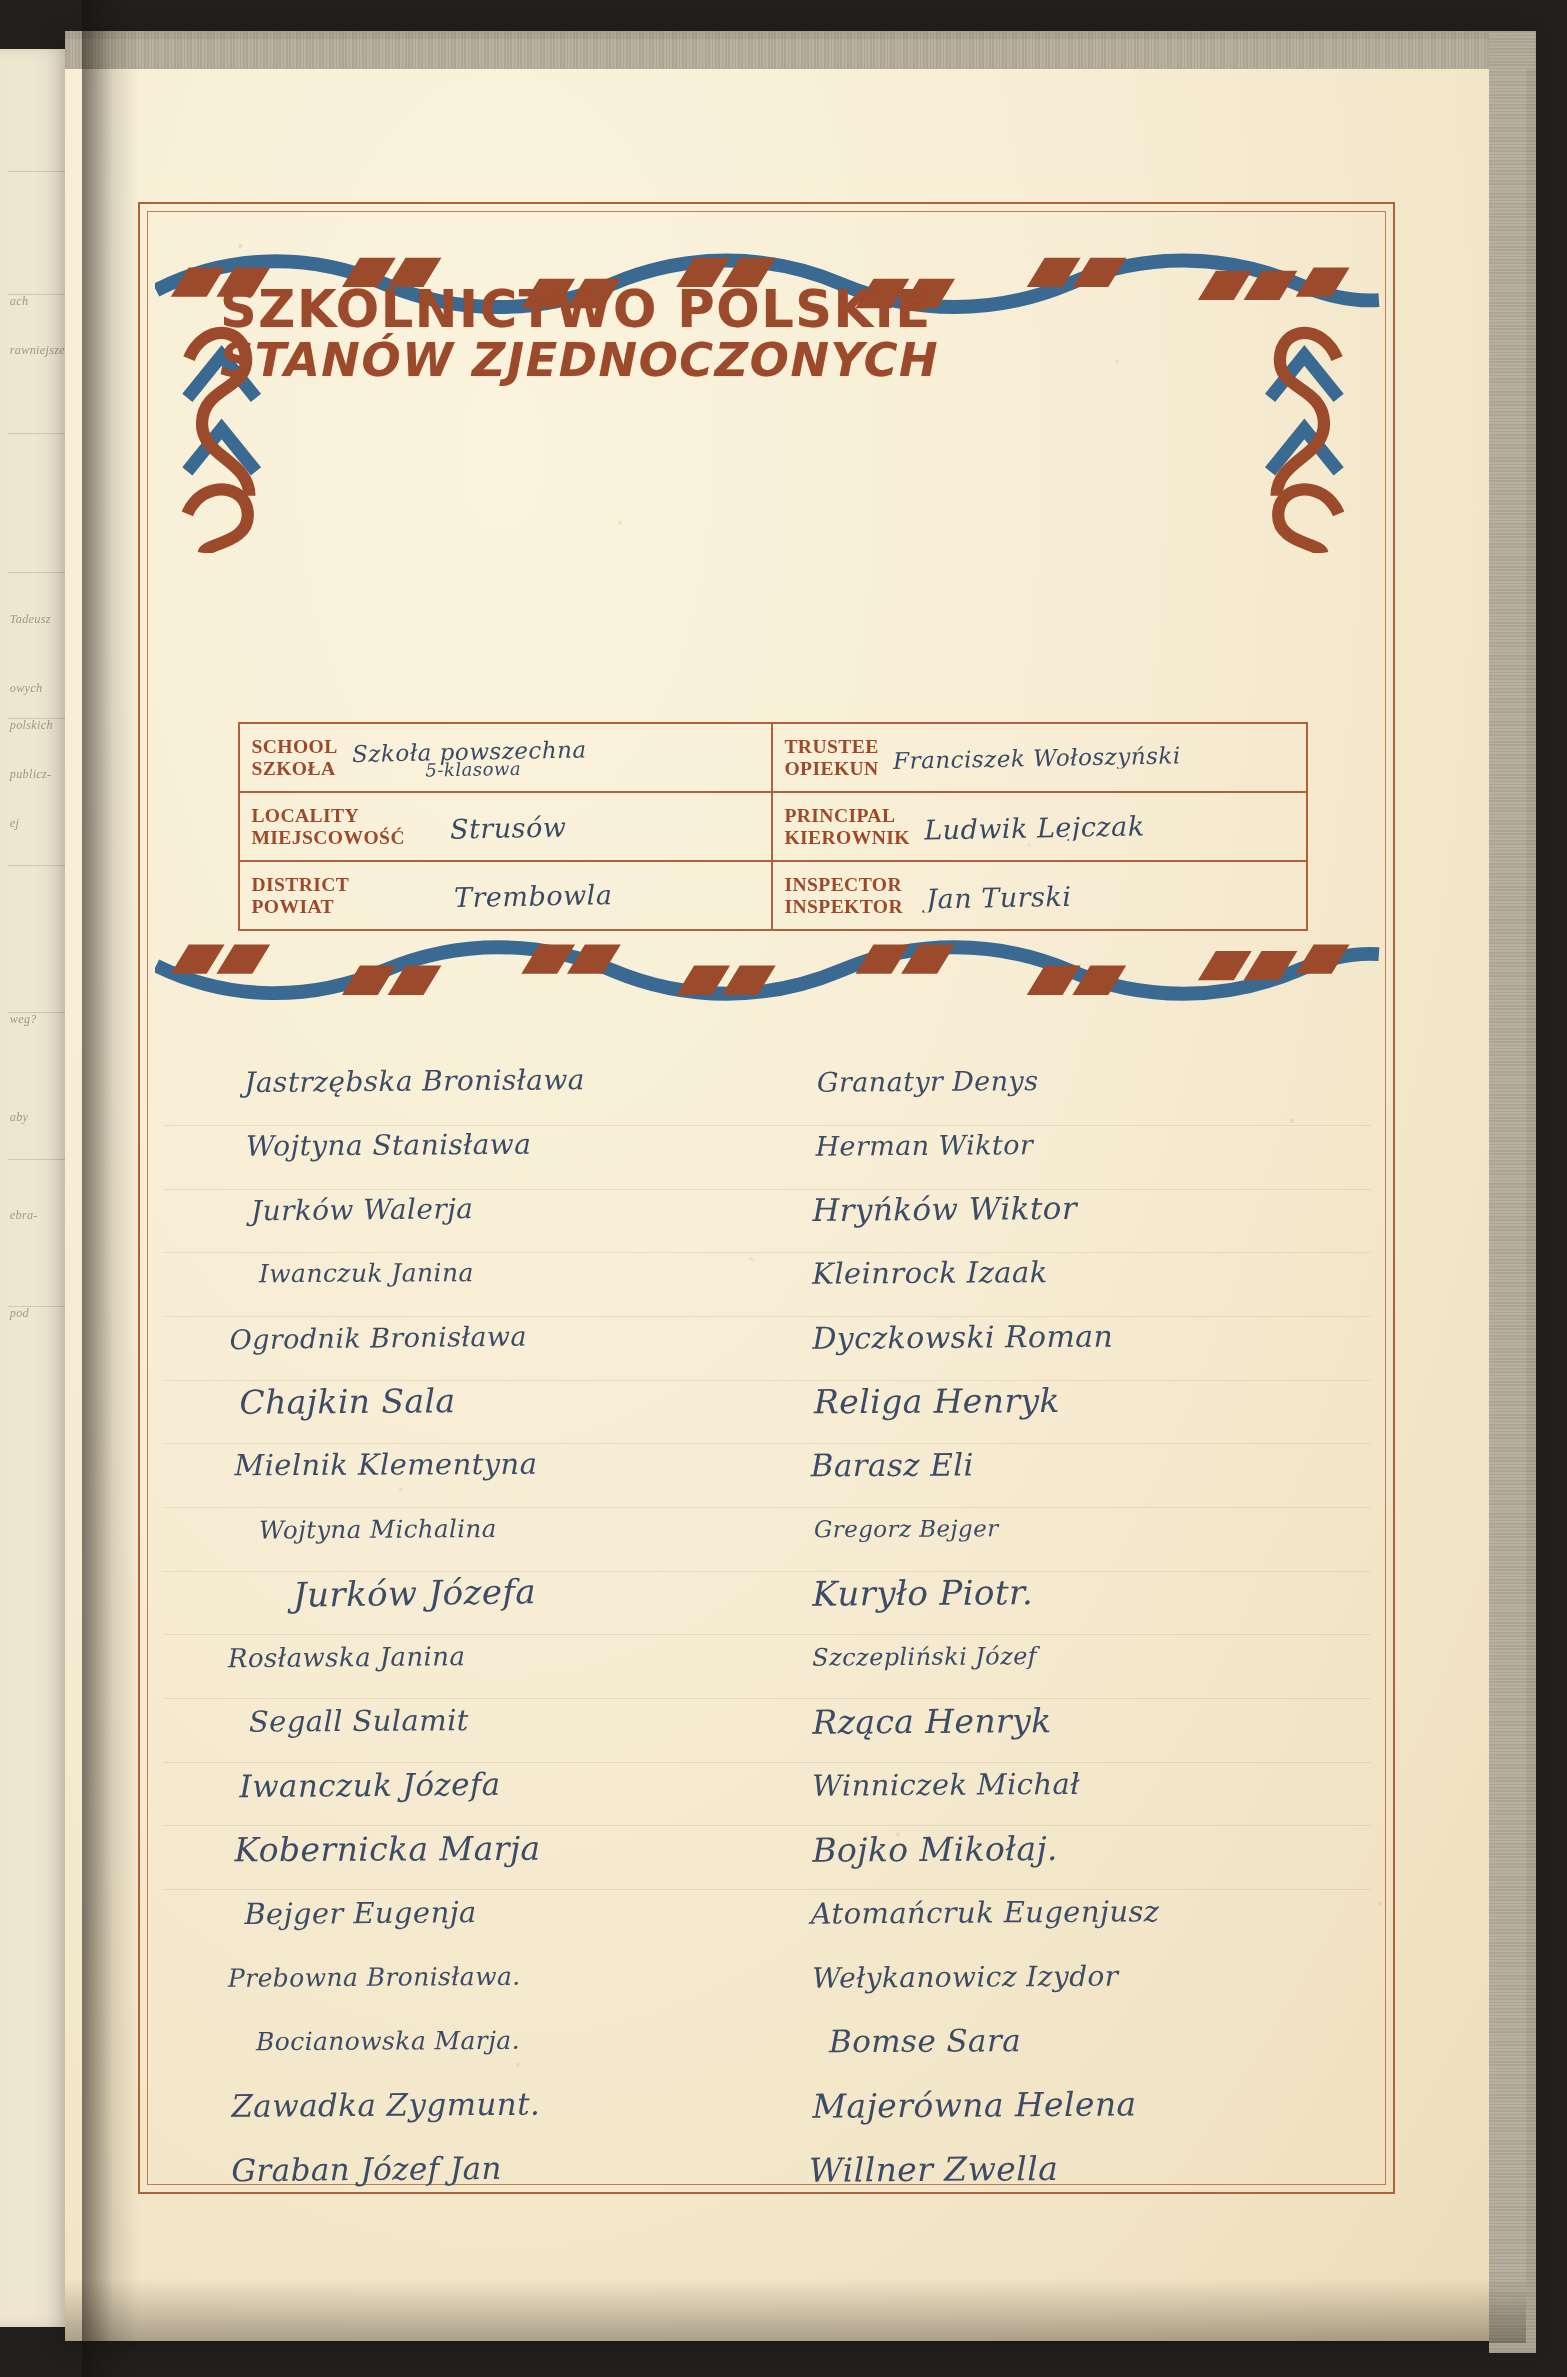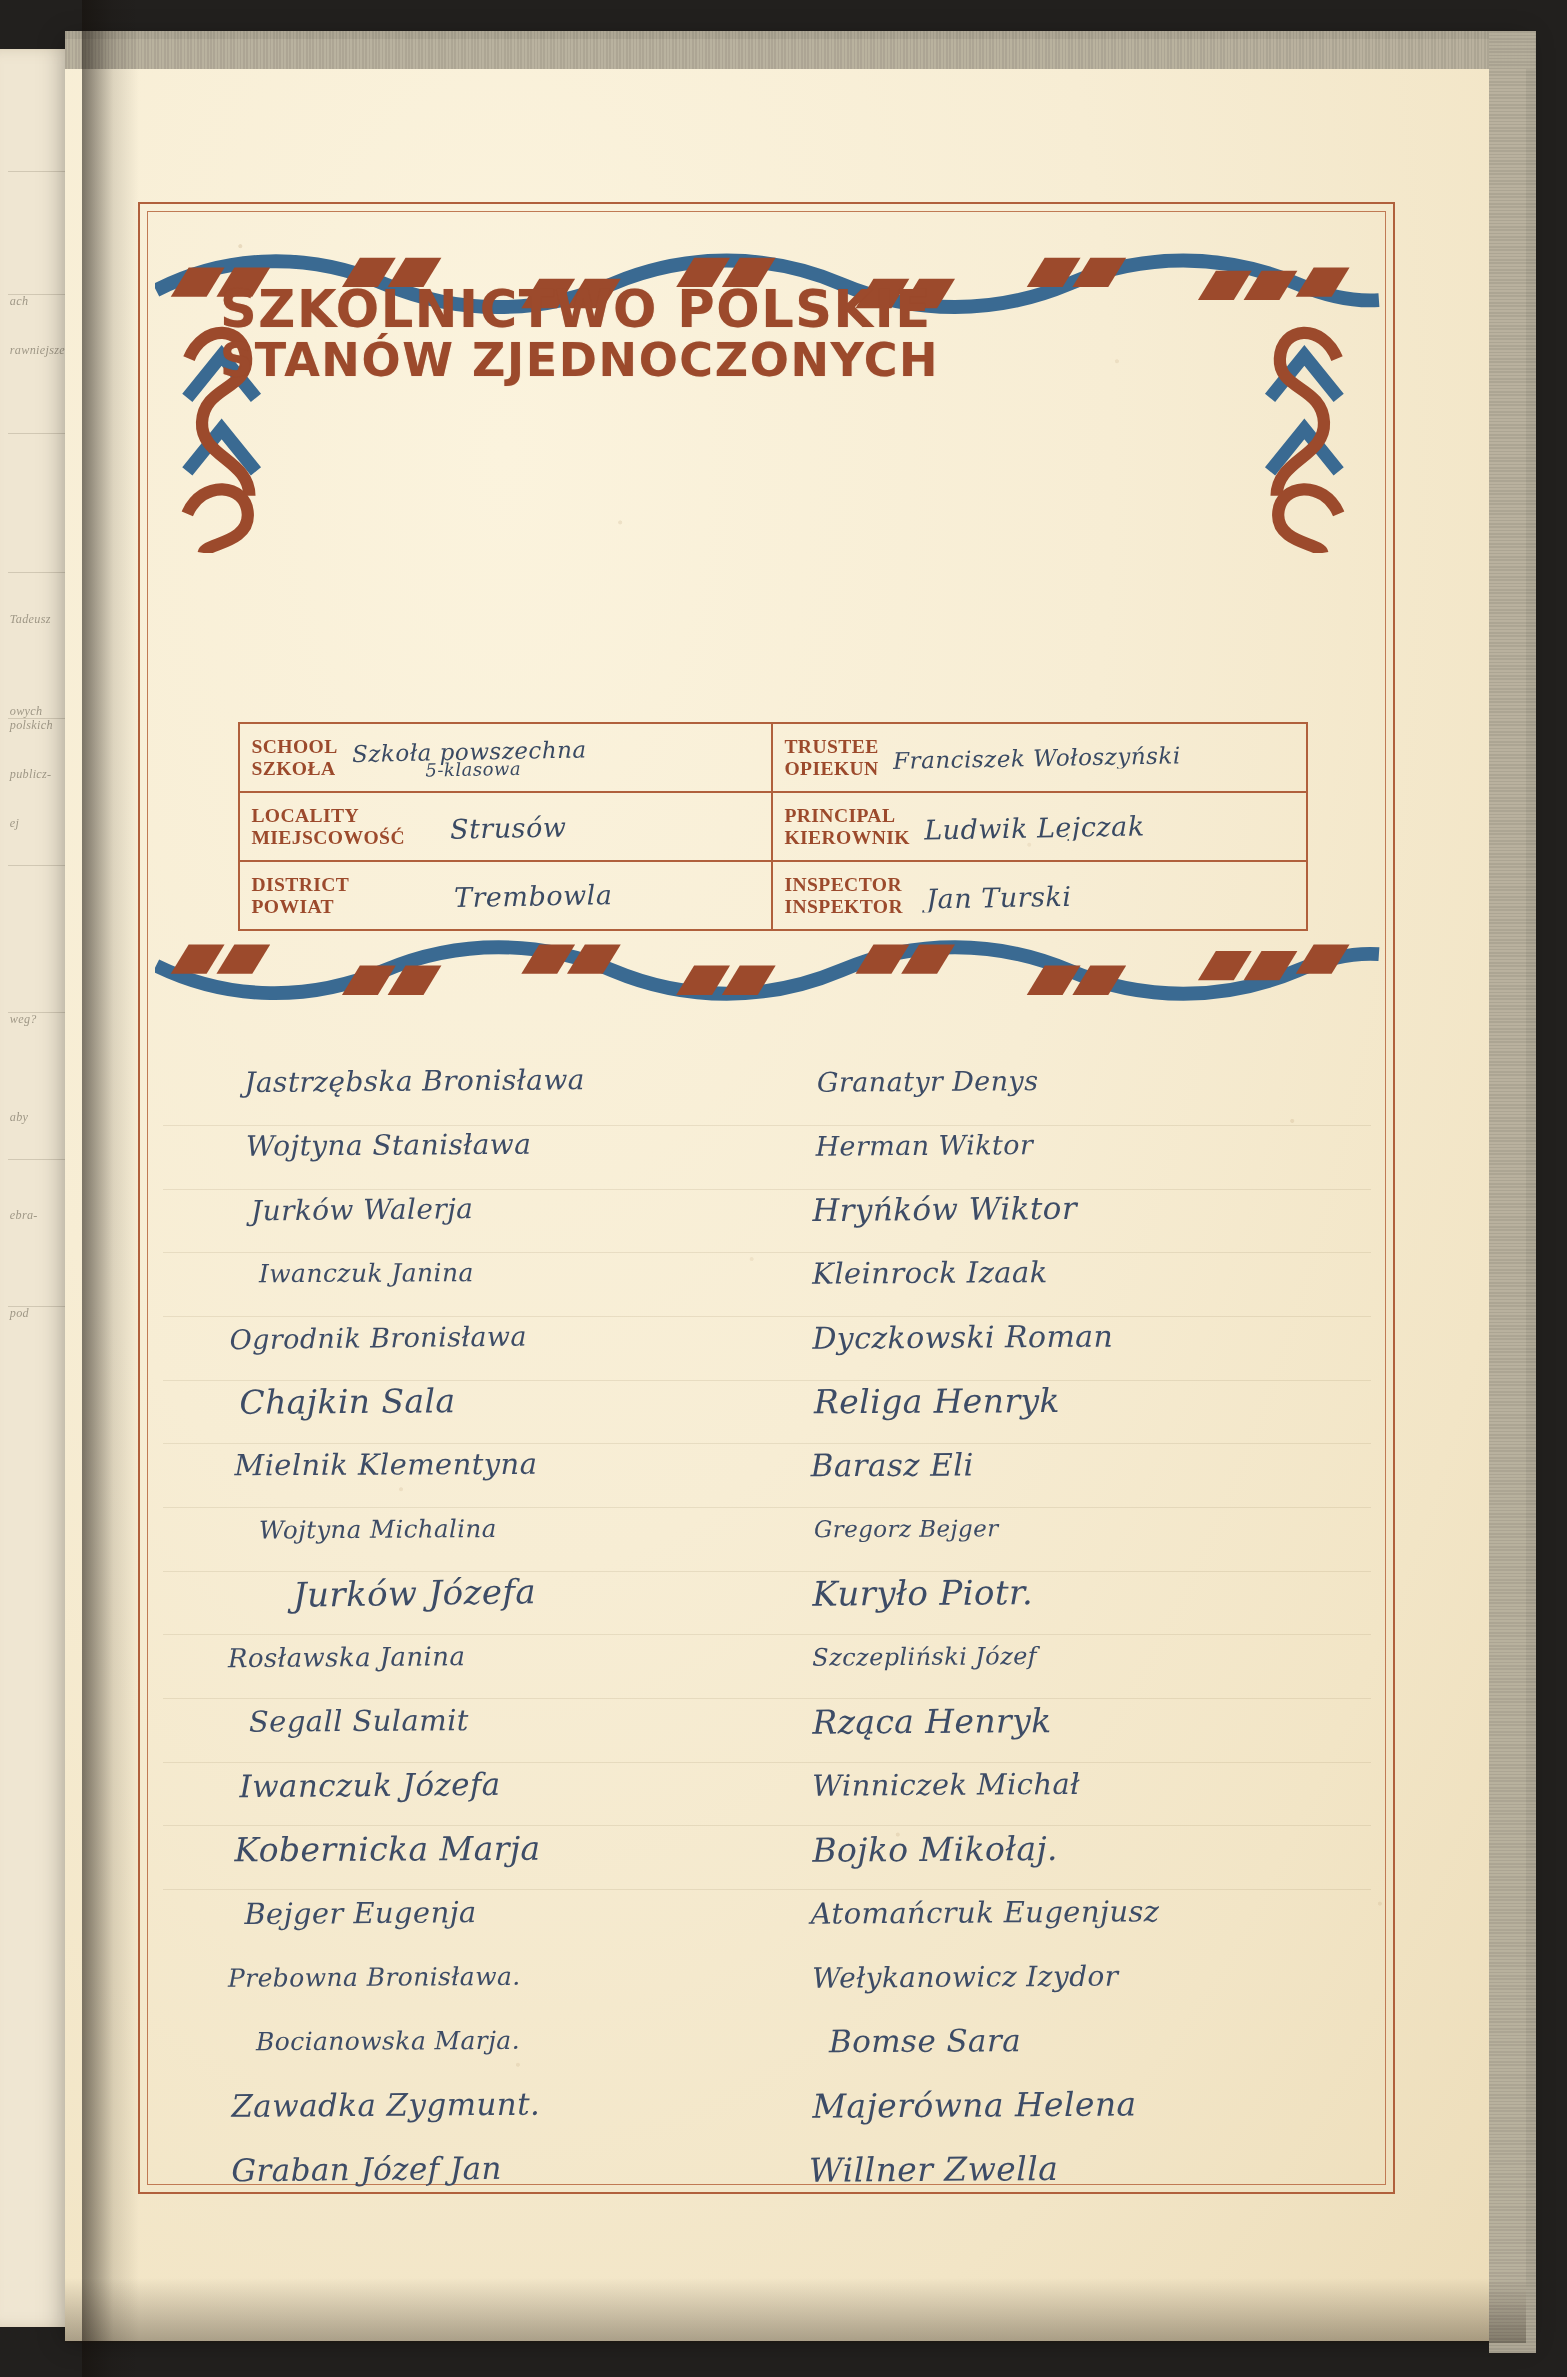--- a/index.html
+++ b/index.html
@@ -140,21 +140,21 @@
     letter-spacing: 1.6px;
     line-height: 1.03;
     white-space: nowrap;
     text-shadow: 0 0 0.8px rgba(156,74,44,.5);
   }
   .t1 { font-size: 51px; }
   .t2 { font-size: 47px; }
   .t3 { font-size: 46px; }
   .t4 { font-size: 46px; }
   .t5 { font-size: 46px; }
-  .t6 { font-size: 46px; }
+  .t6 { font-size: 46px; font-style: italic; }
 
   
   .side-orn {
     position: absolute;
     width: 98px; height: 245px;
   }
 
   
   #info-table {
     position: absolute;
@@ -262,21 +262,21 @@
     <div class="faint-line" style="top:384px"></div>
     <div class="faint-line" style="top:523px"></div>
     <div class="faint-line" style="top:669px"></div>
     <div class="faint-line" style="top:816px"></div>
     <div class="faint-line" style="top:963px"></div>
     <div class="faint-line" style="top:1110px"></div>
     <div class="faint-line" style="top:1257px"></div>
     <div class="faint-text" style="top:245px">ach</div>
     <div class="faint-text" style="top:294px">rawniejszem</div>
     <div class="faint-text" style="top:563px">Tadeusz</div>
-    <div class="faint-text" style="top:655px">owych</div>
+    <div class="faint-text" style="top:632px">owych</div>
     <div class="faint-text" style="top:669px">polskich</div>
     <div class="faint-text" style="top:718px">publicz-</div>
     <div class="faint-text" style="top:767px">ej</div>
     <div class="faint-text" style="top:963px">weg?</div>
     <div class="faint-text" style="top:1061px">aby</div>
     <div class="faint-text" style="top:1159px">ebra-</div>
     <div class="faint-text" style="top:1257px">pod</div>
   </div>
 
   <div id="leaf">

